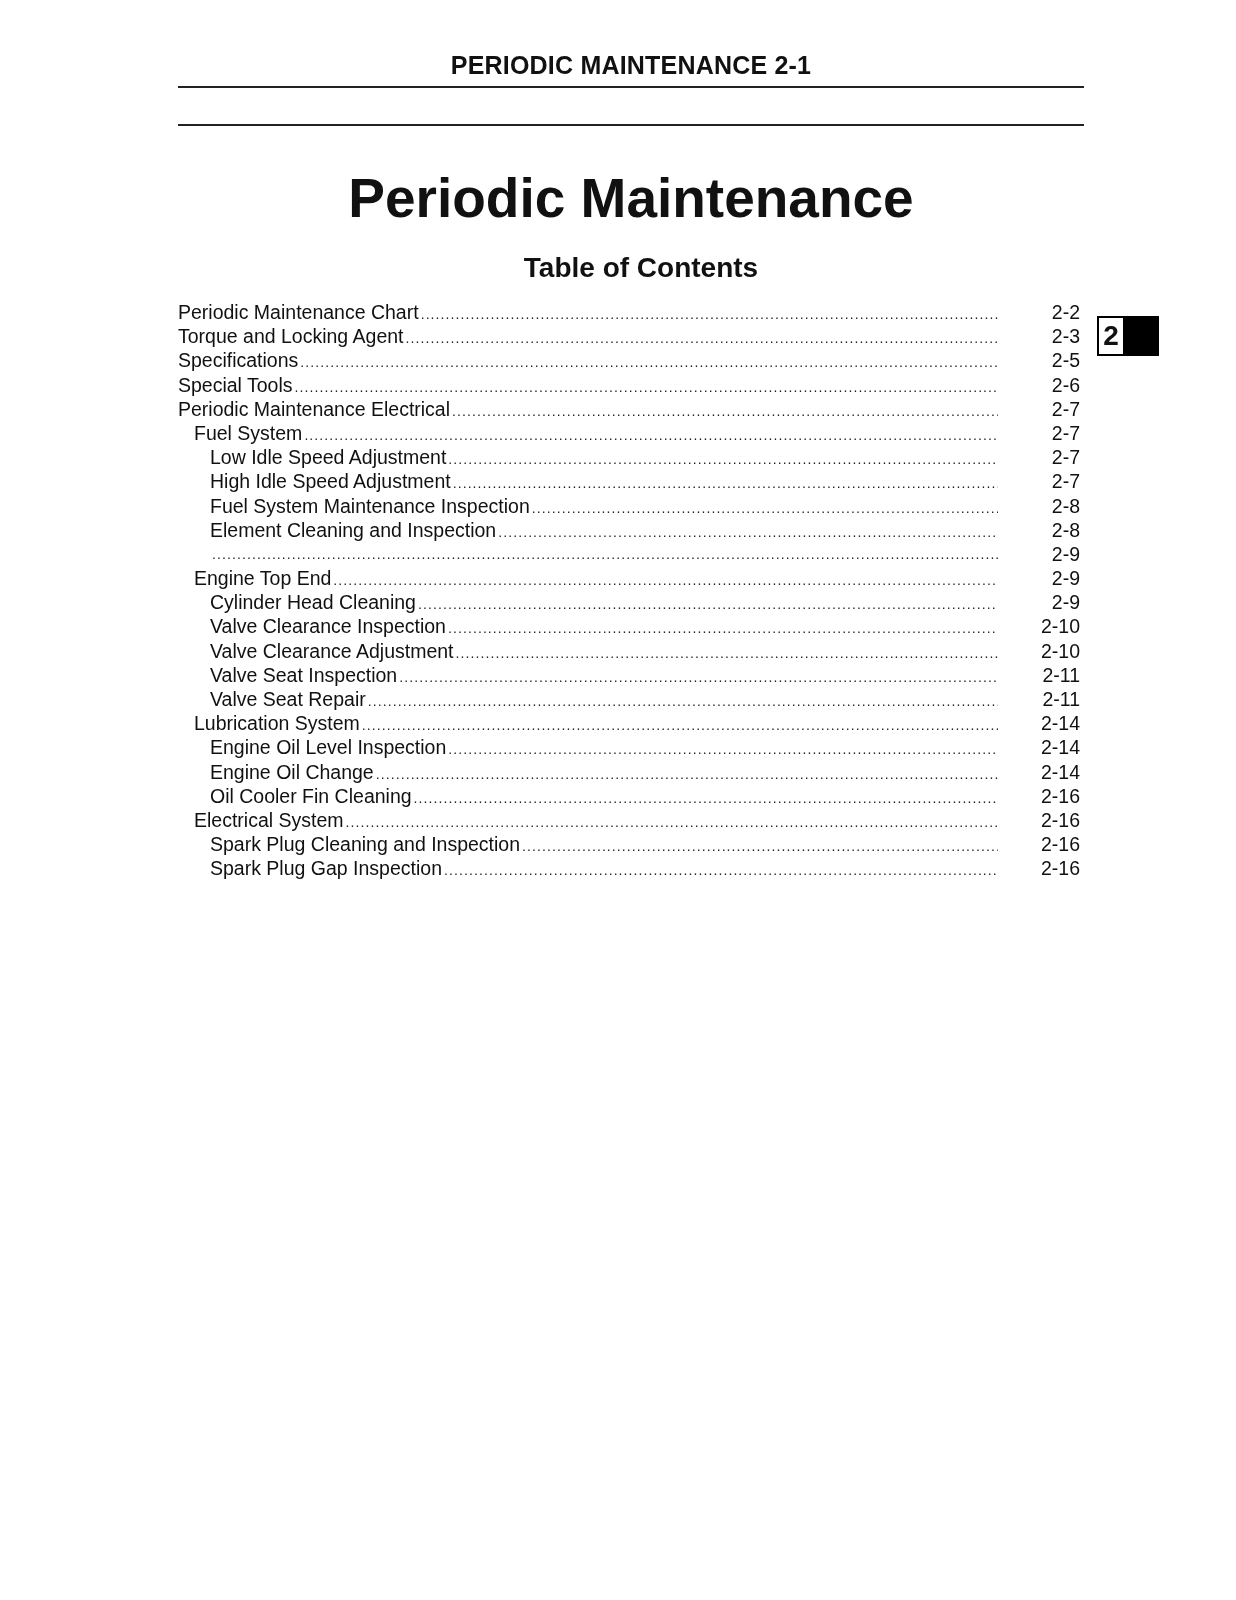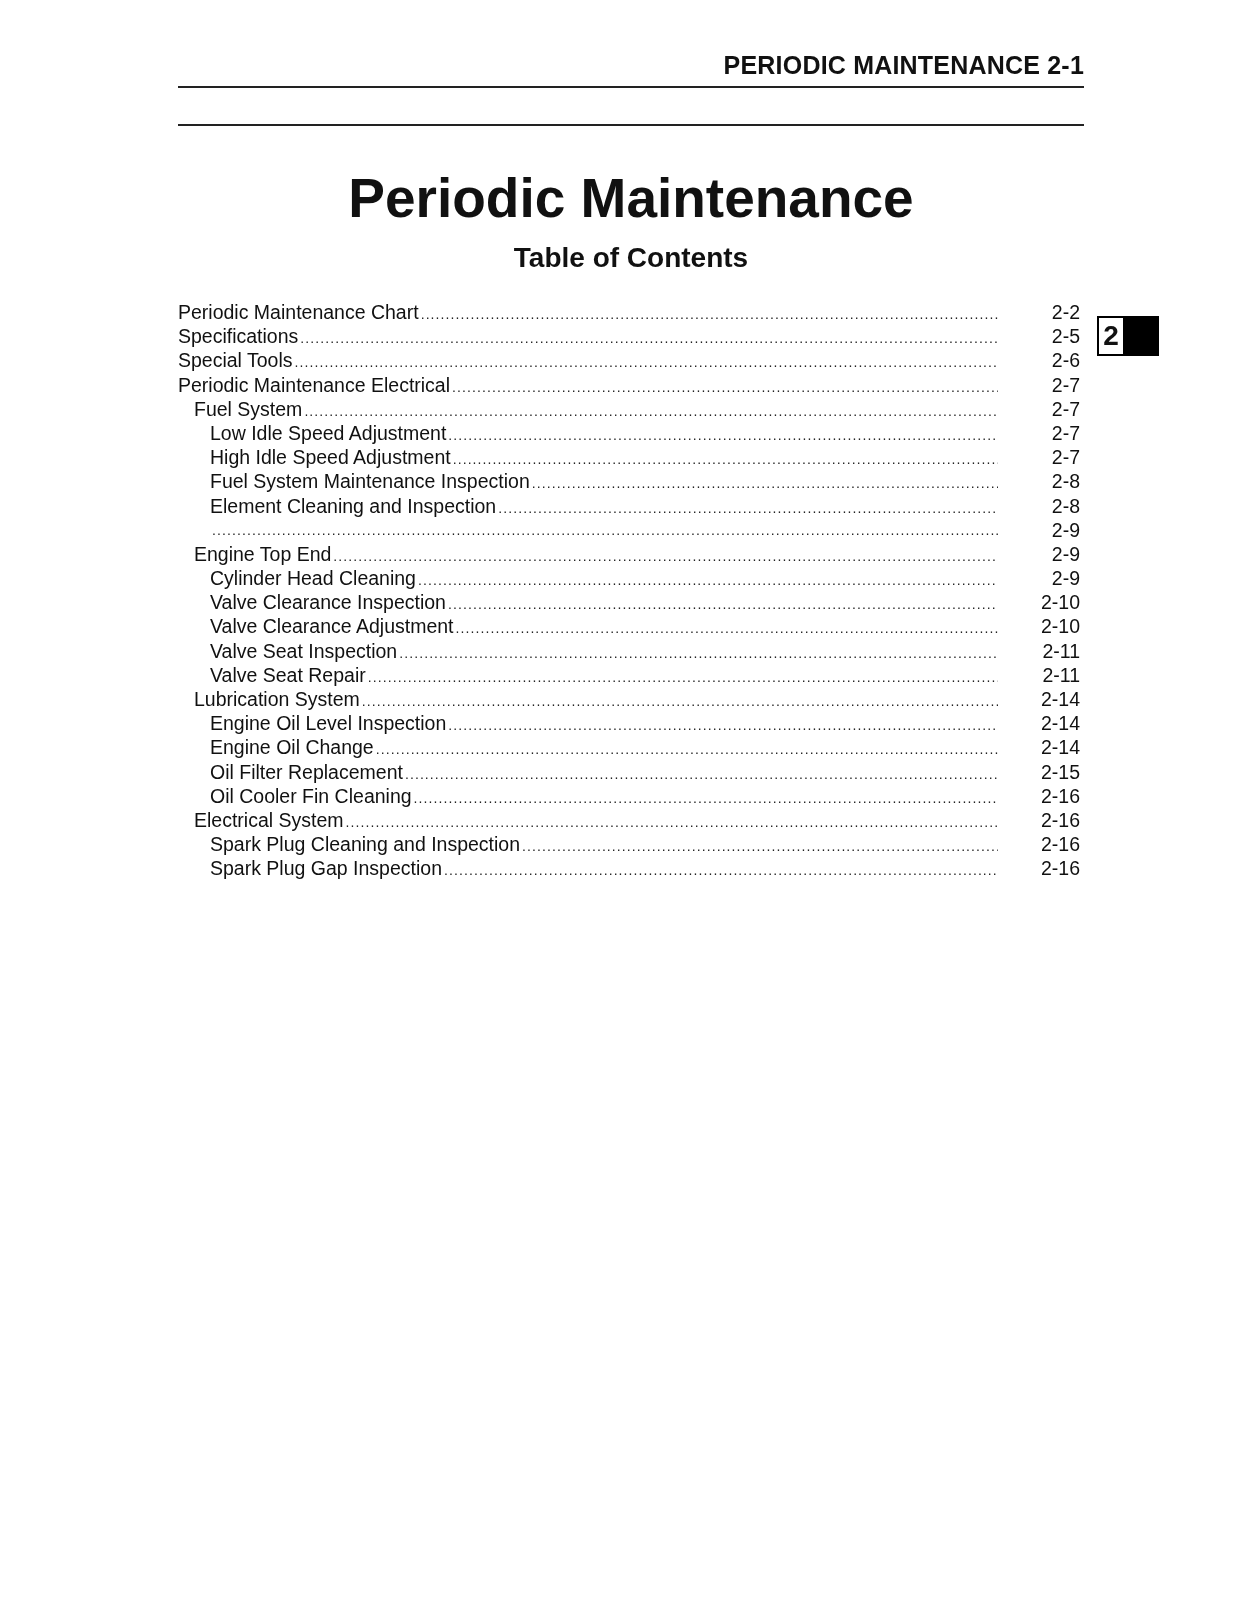--- a/index.html
+++ b/index.html
@@ -13,21 +13,21 @@
     position: relative;
     overflow: hidden;
     font-family: "Liberation Sans", "DejaVu Sans", sans-serif;
     color: #111111;
   }
   .running-header {
     position: absolute;
     left: 178px;
     width: 906px;
     top: 50px;
-    text-align: right;
+    text-align: center;
     font-weight: bold;
     font-size: 25px;
     letter-spacing: 0.2px;
     line-height: 30px;
   }
   .rule {
     position: absolute;
     left: 178px;
     width: 906px;
     height: 2px;
@@ -132,37 +132,44 @@
   }
 </style>
 </head>
 <body>
 
 <div class="running-header">PERIODIC MAINTENANCE 2-1</div>
 <div class="rule top"></div>
 <div class="rule second"></div>
 
 <h1 class="page-title" style="margin:0;">Periodic Maintenance</h1>
-<h2 class="toc-heading" style="margin:0;">Table of Contents</h2>
+<h2 class="toc-heading" style="margin:10px;">Table of Contents</h2>
 
 <div class="chapter-tab">
   <div class="chapter-tab-box">2</div>
   <div class="chapter-tab-fill"></div>
 </div>
 
 <div class="toc">
   <div class="toc-row level-1">
       <div class="toc-entry">
         <span class="toc-label">Periodic Maintenance Chart</span>
         <span class="toc-leader"></span>
       </div>
       <span class="toc-page">2-2</span>
     </div>
   <div class="toc-row level-1">
       <div class="toc-entry">
+        <span class="toc-label">Torque and Locking Agent</span>
+        <span class="toc-leader"></span>
+      </div>
+      <span class="toc-page">2-3</span>
+    </div>
+  <div class="toc-row level-1">
+      <div class="toc-entry">
         <span class="toc-label">Specifications</span>
         <span class="toc-leader"></span>
       </div>
       <span class="toc-page">2-5</span>
     </div>
   <div class="toc-row level-1">
       <div class="toc-entry">
         <span class="toc-label">Special Tools</span>
         <span class="toc-leader"></span>
       </div>
@@ -274,27 +281,20 @@
     </div>
   <div class="toc-row level-3">
       <div class="toc-entry">
         <span class="toc-label">Engine Oil Change</span>
         <span class="toc-leader"></span>
       </div>
       <span class="toc-page">2-14</span>
     </div>
   <div class="toc-row level-3">
       <div class="toc-entry">
-        <span class="toc-label">Oil Filter Replacement</span>
-        <span class="toc-leader"></span>
-      </div>
-      <span class="toc-page">2-15</span>
-    </div>
-  <div class="toc-row level-3">
-      <div class="toc-entry">
         <span class="toc-label">Oil Cooler Fin Cleaning</span>
         <span class="toc-leader"></span>
       </div>
       <span class="toc-page">2-16</span>
     </div>
   <div class="toc-row level-2">
       <div class="toc-entry">
         <span class="toc-label">Electrical System</span>
         <span class="toc-leader"></span>
       </div>

